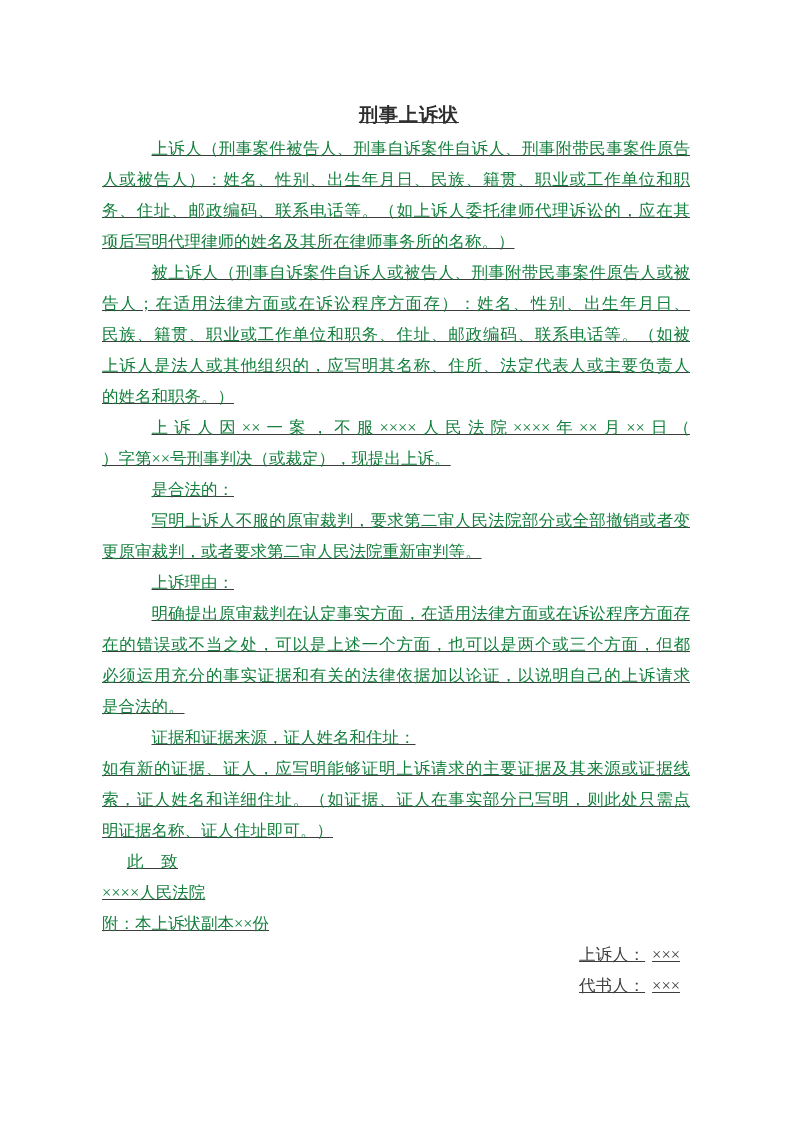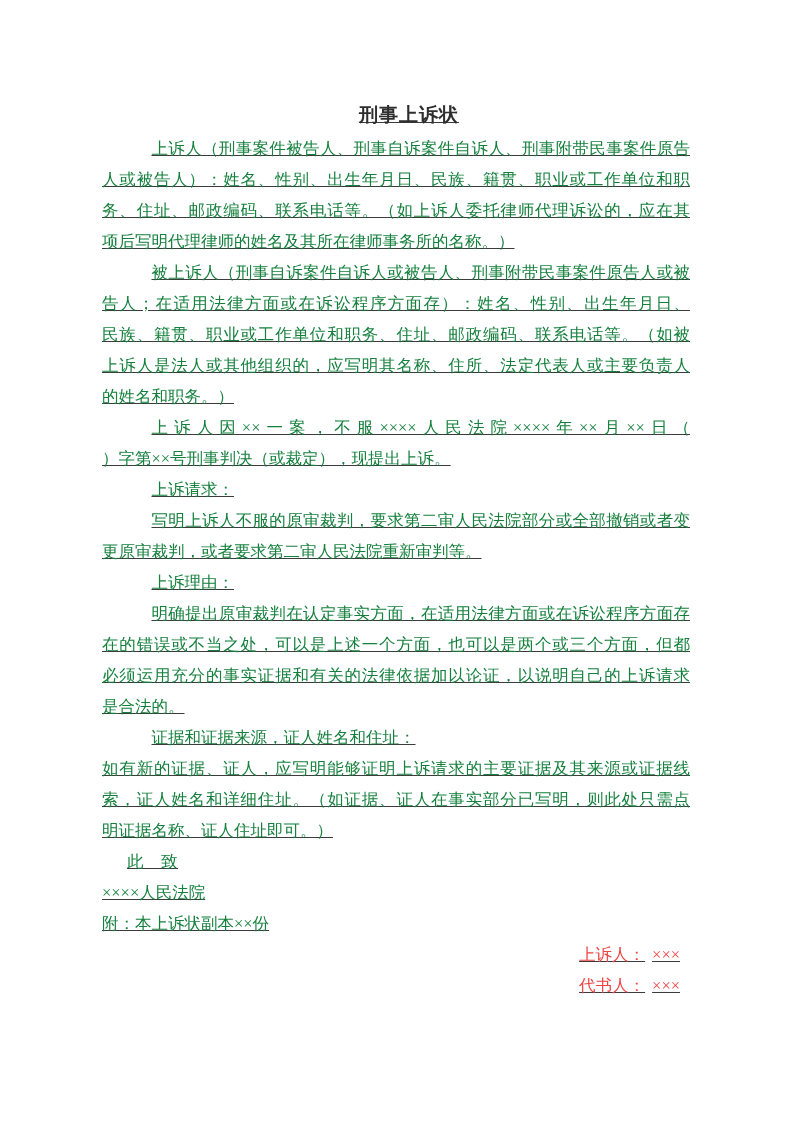--- a/index.html
+++ b/index.html
@@ -38,21 +38,21 @@
   .line.indent { text-indent: 3em; }
   .line.salutation { text-indent: 25px; letter-spacing: 0.5px; }
   .signatures {
     text-align: right;
     box-sizing: border-box;
     padding-right: 10px;
   }
   .sig-line {
     font-size: 16.5px;
     line-height: 31px;
-    color: #ef4444;
+    color: #404040;
   }
   .sig-value { margin-left: 7px; }
 </style>
 </head>
 <body>
 
 <div class="page">
 
   <h1 class="doc-title">刑事上诉状</h1>
 
@@ -61,21 +61,21 @@
       <div class="line fill">人或被告人）：姓名、性别、出生年月日、民族、籍贯、职业或工作单位和职</div>
       <div class="line fill">务、住址、邮政编码、联系电话等。（如上诉人委托律师代理诉讼的，应在其</div>
       <div class="line">项后写明代理律师的姓名及其所在律师事务所的名称。）</div>
       <div class="line indent fill">被上诉人（刑事自诉案件自诉人或被告人、刑事附带民事案件原告人或被</div>
       <div class="line fill">告人；在适用法律方面或在诉讼程序方面存）：姓名、性别、出生年月日、</div>
       <div class="line fill">民族、籍贯、职业或工作单位和职务、住址、邮政编码、联系电话等。（如被</div>
       <div class="line fill">上诉人是法人或其他组织的，应写明其名称、住所、法定代表人或主要负责人</div>
       <div class="line">的姓名和职务。）</div>
       <div class="line indent fill">上诉人因××一案，不服××××人民法院××××年××月××日（</div>
       <div class="line">）字第××号刑事判决（或裁定），现提出上诉。</div>
-      <div class="line indent">上诉请求：</div>
+      <div class="line indent">是合法的：</div>
       <div class="line indent fill">写明上诉人不服的原审裁判，要求第二审人民法院部分或全部撤销或者变</div>
       <div class="line">更原审裁判，或者要求第二审人民法院重新审判等。</div>
       <div class="line indent">上诉理由：</div>
       <div class="line indent fill">明确提出原审裁判在认定事实方面，在适用法律方面或在诉讼程序方面存</div>
       <div class="line fill">在的错误或不当之处，可以是上述一个方面，也可以是两个或三个方面，但都</div>
       <div class="line fill">必须运用充分的事实证据和有关的法律依据加以论证，以说明自己的上诉请求</div>
       <div class="line">是合法的。</div>
       <div class="line indent">证据和证据来源，证人姓名和住址：</div>
       <div class="line fill">如有新的证据、证人，应写明能够证明上诉请求的主要证据及其来源或证据线</div>
       <div class="line fill">索，证人姓名和详细住址。（如证据、证人在事实部分已写明，则此处只需点</div>

